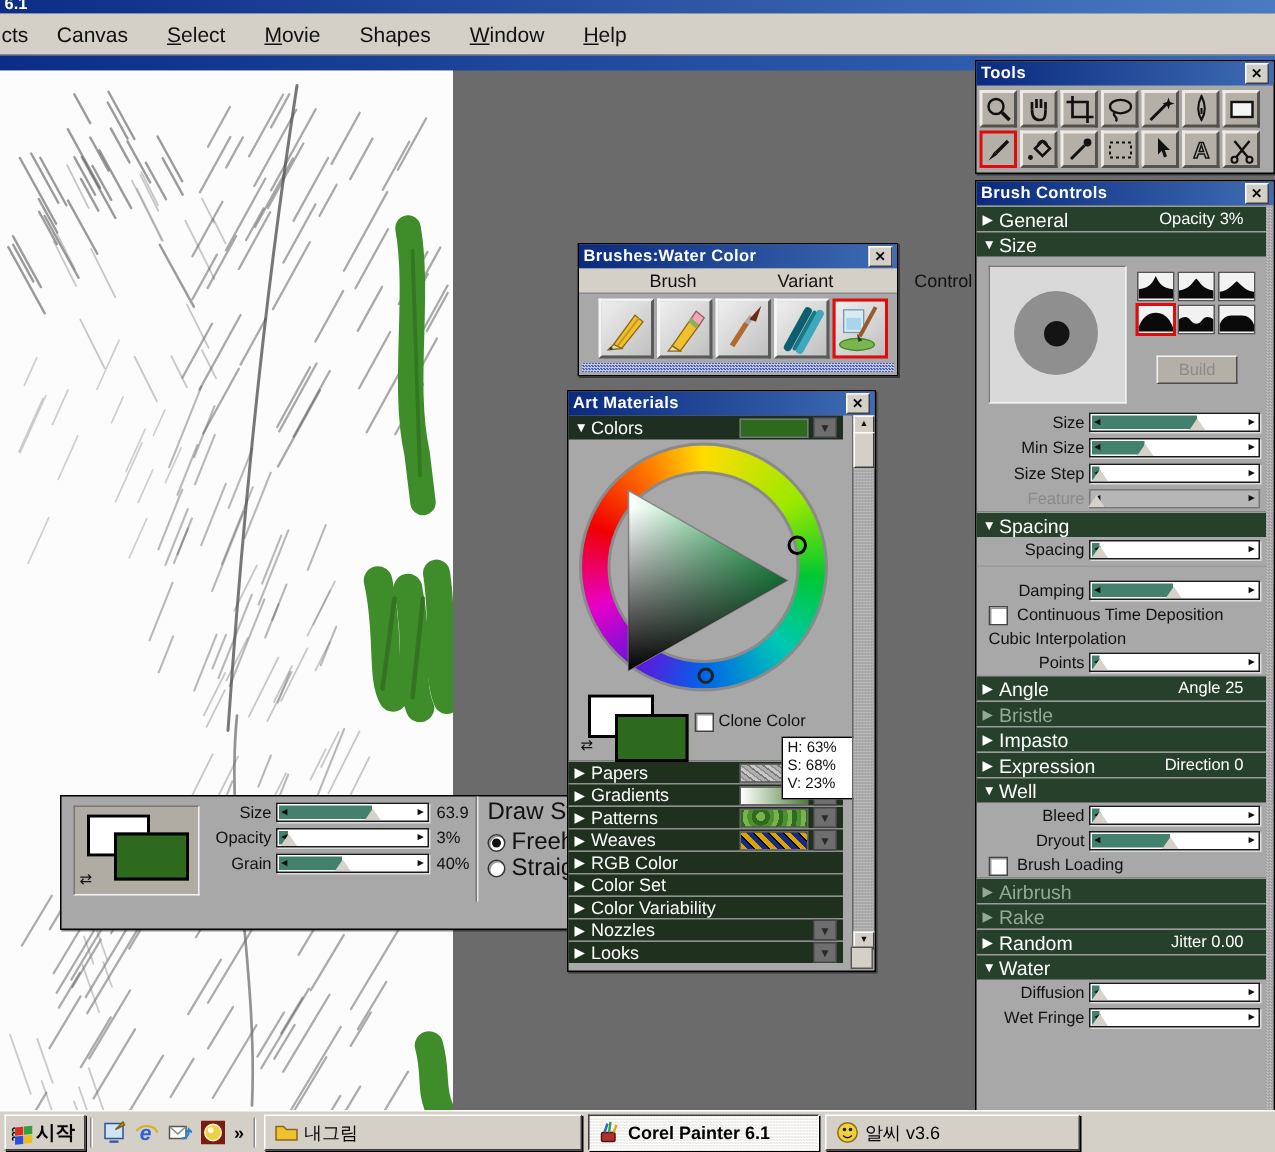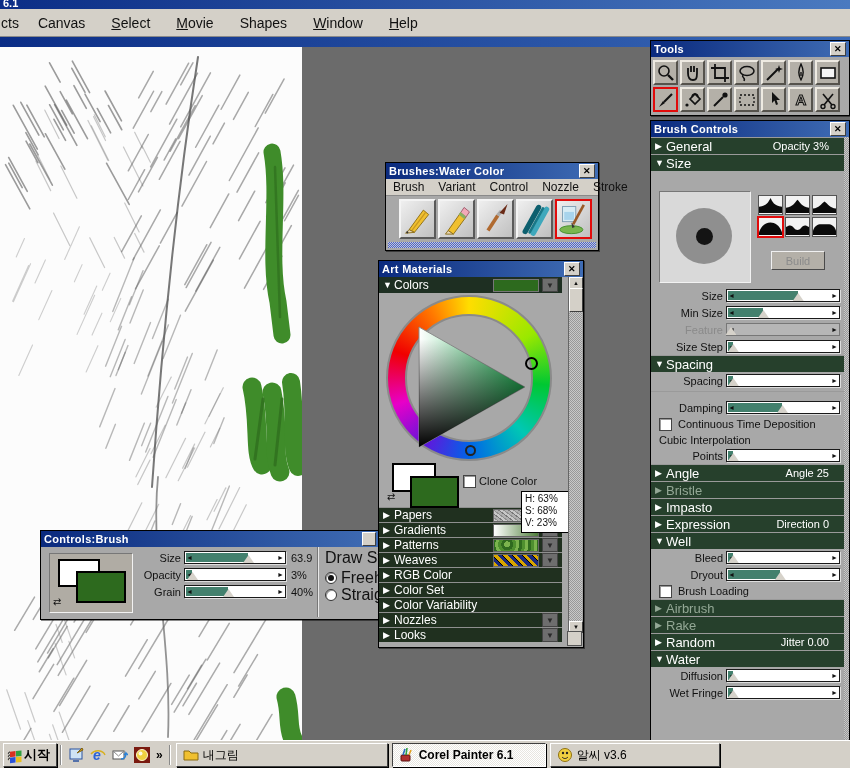--- a/index.html
+++ b/index.html
@@ -29,21 +29,21 @@
   
   #tools-palette{left:650px;top:40px;width:198px;z-index:8;}
   .tool-grid{display:flex;flex-wrap:wrap;padding:2px 1px;}
   .tbtn{width:25px;height:25px;margin:1px;background:#b4b0a8;display:flex;align-items:center;justify-content:center;
     border:2px solid;border-color:#eeeae2 #55524c #55524c #eeeae2;box-sizing:border-box;}
   .tbtn.sel{border:2px solid #e10b0b;}
   
   #brushes-palette{left:385px;top:162px;width:212px;z-index:6;}
   .bp-menu{height:16px;background:#d4d0c8;display:flex;align-items:center;font-size:12px;color:#111;
     border-bottom:1px solid #8a8a8a;}
-  .bp-menu span{padding:0 7px;}
+  .bp-menu span{padding:0 7px;margin-left:40px;}
   .variant-row{display:flex;padding:3px 2px 2px 12px;}
   .vbtn{width:37px;height:40px;margin:0 1px;background:linear-gradient(135deg,#efefef,#c0c0c0);
     border:2px solid;border-color:#f4f4f4 #5a5a5a #5a5a5a #f4f4f4;box-sizing:border-box;
     display:flex;align-items:center;justify-content:center;}
   .vbtn.sel{border:2px solid #e10b0b;}
   .bp-scroll{height:6px;margin:1px 2px 2px 2px;
     background:conic-gradient(#4a62c8 25%,#c4c8d8 0 50%,#4a62c8 0 75%,#c4c8d8 0) 0 0/2px 2px;}
   
   #art-palette{left:378px;top:260px;width:204px;height:386px;z-index:7;}
   .am-colors-header{height:16px;background:#1e2f22;color:#fff;display:flex;align-items:center;
@@ -99,21 +99,21 @@
   .trk .sa.l{left:1px}.trk .sa.r{right:1px}
   .thumb{position:absolute;bottom:0;width:11px;height:8px;background:#d6d2ca;
     clip-path:polygon(50% 0,100% 100%,0 100%);filter:drop-shadow(0 0 .7px #000);}
   .sval{padding-left:5px;}
   .srow.dis{color:#8a8a8a;}
   .srow.dis .trk{background:#b6b6b6;box-shadow:none;border-color:#777;}
   .cbrow{height:16px;display:flex;align-items:center;font-size:11px;color:#111;padding-left:8px;}
   .cbrow .chk{margin-right:6px;}
   .trow{height:15px;font-size:11px;color:#111;padding-left:8px;display:flex;align-items:center;}
   .sprow{height:7px;border-top:1px solid #9a9a9a;margin-top:2px;}
-  #sizebody{position:relative;height:102px;margin-top:14px;}
+  #sizebody{position:relative;height:102px;}
   #size-preview{position:absolute;left:8px;top:6px;width:90px;height:90px;background:#d9d9d9;
     border:1px solid;border-color:#777 #f2f2f2 #f2f2f2 #777;}
   #size-preview .c1{position:absolute;left:16px;top:16px;width:56px;height:56px;border-radius:50%;background:#8f8f8f;}
   #size-preview .c2{position:absolute;left:36px;top:36px;width:17px;height:17px;border-radius:50%;background:#141414;}
   #prof-grid{position:absolute;left:106px;top:9px;width:86px;display:flex;flex-wrap:wrap;}
   .pbtn{width:25px;height:20px;margin:1px;background:#f2f2f2;border:1px solid #555;box-sizing:border-box;
     display:flex;align-items:flex-end;justify-content:center;}
   .pbtn.sel{outline:2px solid #e10b0b;outline-offset:-1px;}
   #build-btn{position:absolute;left:120px;top:66px;width:52px;height:17px;background:#b4b0a8;
     border:1px solid;border-color:#f0f0f0 #4a4a4a #4a4a4a #f0f0f0;color:#8b8b8b;font-size:11px;
@@ -697,38 +697,38 @@
       <div class="srow">
         <span class="lbl">Min Size</span>
         <span class="trk" style="width: 112px;">
           <span class="fill" style="width: calc(33% - 2px);"></span>
           <span class="sa l">◄</span>
           <span class="sa r">►</span>
           <span class="thumb" style="left: calc(33% - 6px);"></span>
         </span>
         <span class="sval">32%</span>
       </div>
+      <div class="srow">
+        <span class="lbl">Size Step</span>
+        <span class="trk" style="width: 112px;">
+          <span class="fill" style="width: calc(6% - 2px);"></span>
+          <span class="sa l">◄</span>
+          <span class="sa r">►</span>
+          <span class="thumb" style="left: calc(6% - 6px);"></span>
+        </span>
+        <span class="sval">1%</span>
+      </div>
       <div class="srow dis">
         <span class="lbl">Feature</span>
         <span class="trk" style="width: 112px;">
           <span class="sa l">◄</span>
           <span class="sa r">►</span>
           <span class="thumb" style="left: calc(4% - 6px);"></span>
         </span>
         <span class="sval"></span>
-      </div>
-      <div class="srow">
-        <span class="lbl">Size Step</span>
-        <span class="trk" style="width: 112px;">
-          <span class="fill" style="width: calc(6% - 2px);"></span>
-          <span class="sa l">◄</span>
-          <span class="sa r">►</span>
-          <span class="thumb" style="left: calc(6% - 6px);"></span>
-        </span>
-        <span class="sval">1%</span>
       </div>
       <div class="bch">
         <span class="tri">▼</span>
         <span>Spacing</span>
       </div>
       <div class="srow">
         <span class="lbl">Spacing</span>
         <span class="trk" style="width: 112px;">
           <span class="fill" style="width: calc(6% - 2px);"></span>
           <span class="sa l">◄</span>
@@ -844,24 +844,20 @@
           <span class="sa r">►</span>
           <span class="thumb" style="left: calc(6% - 6px);"></span>
         </span>
         <span class="sval">0%</span>
       </div>
     </div>
   <div class="bc-scroll"></div>
 </div>
 
 <div class="palette" id="cb-palette">
-  <div class="ptitle">
-    <span>Controls:Brush</span>
-    <span class="mini-btn"></span>
-  </div>
   <div id="cb-body">
     <div id="cb-swpanel">
       <span class="front-sw"></span>
       <span class="back-sw" id="cb-back-sw" style="background: rgb(45, 106, 30);"></span>
       <span class="swap-ic">⇄</span>
     </div>
     <div id="cb-sliders">
         <div class="srow">
           <span class="lbl" style="width: 44px;">Size</span>
           <span class="trk" style="width: 100px;">

